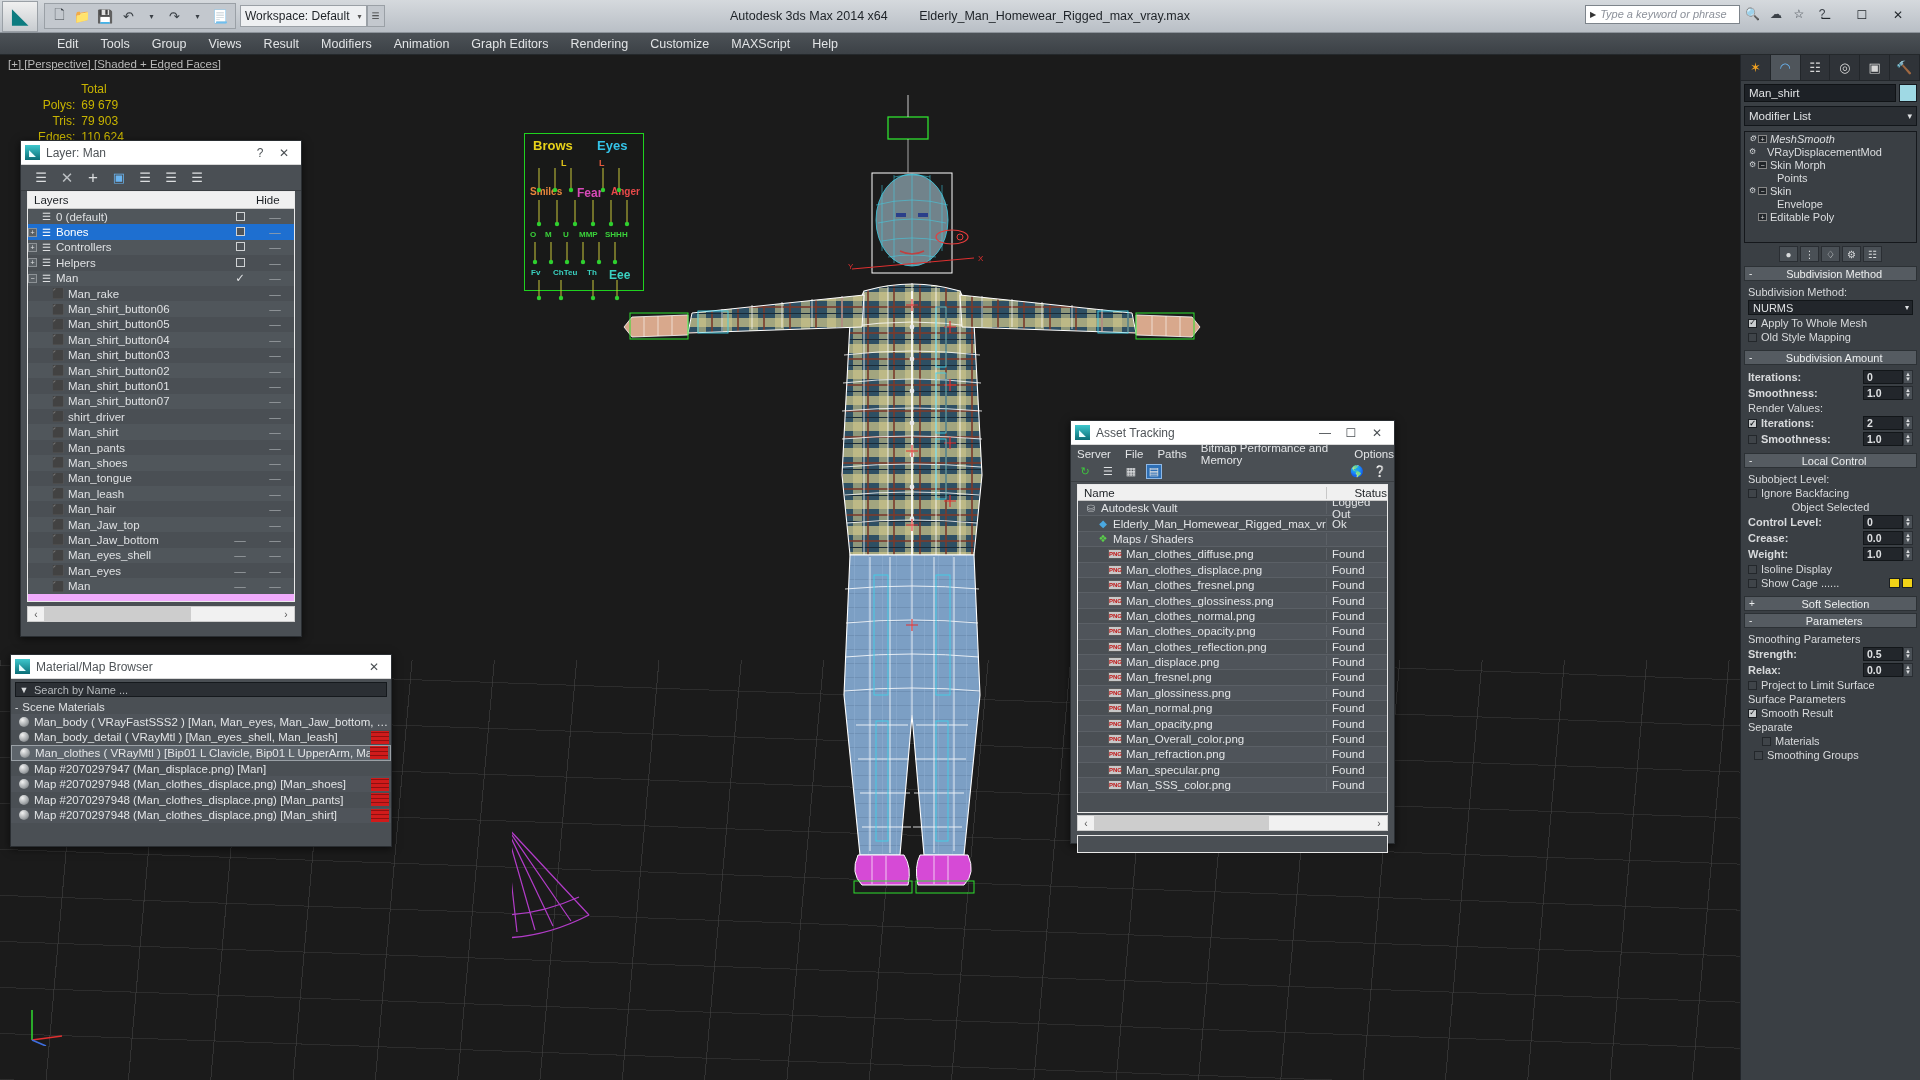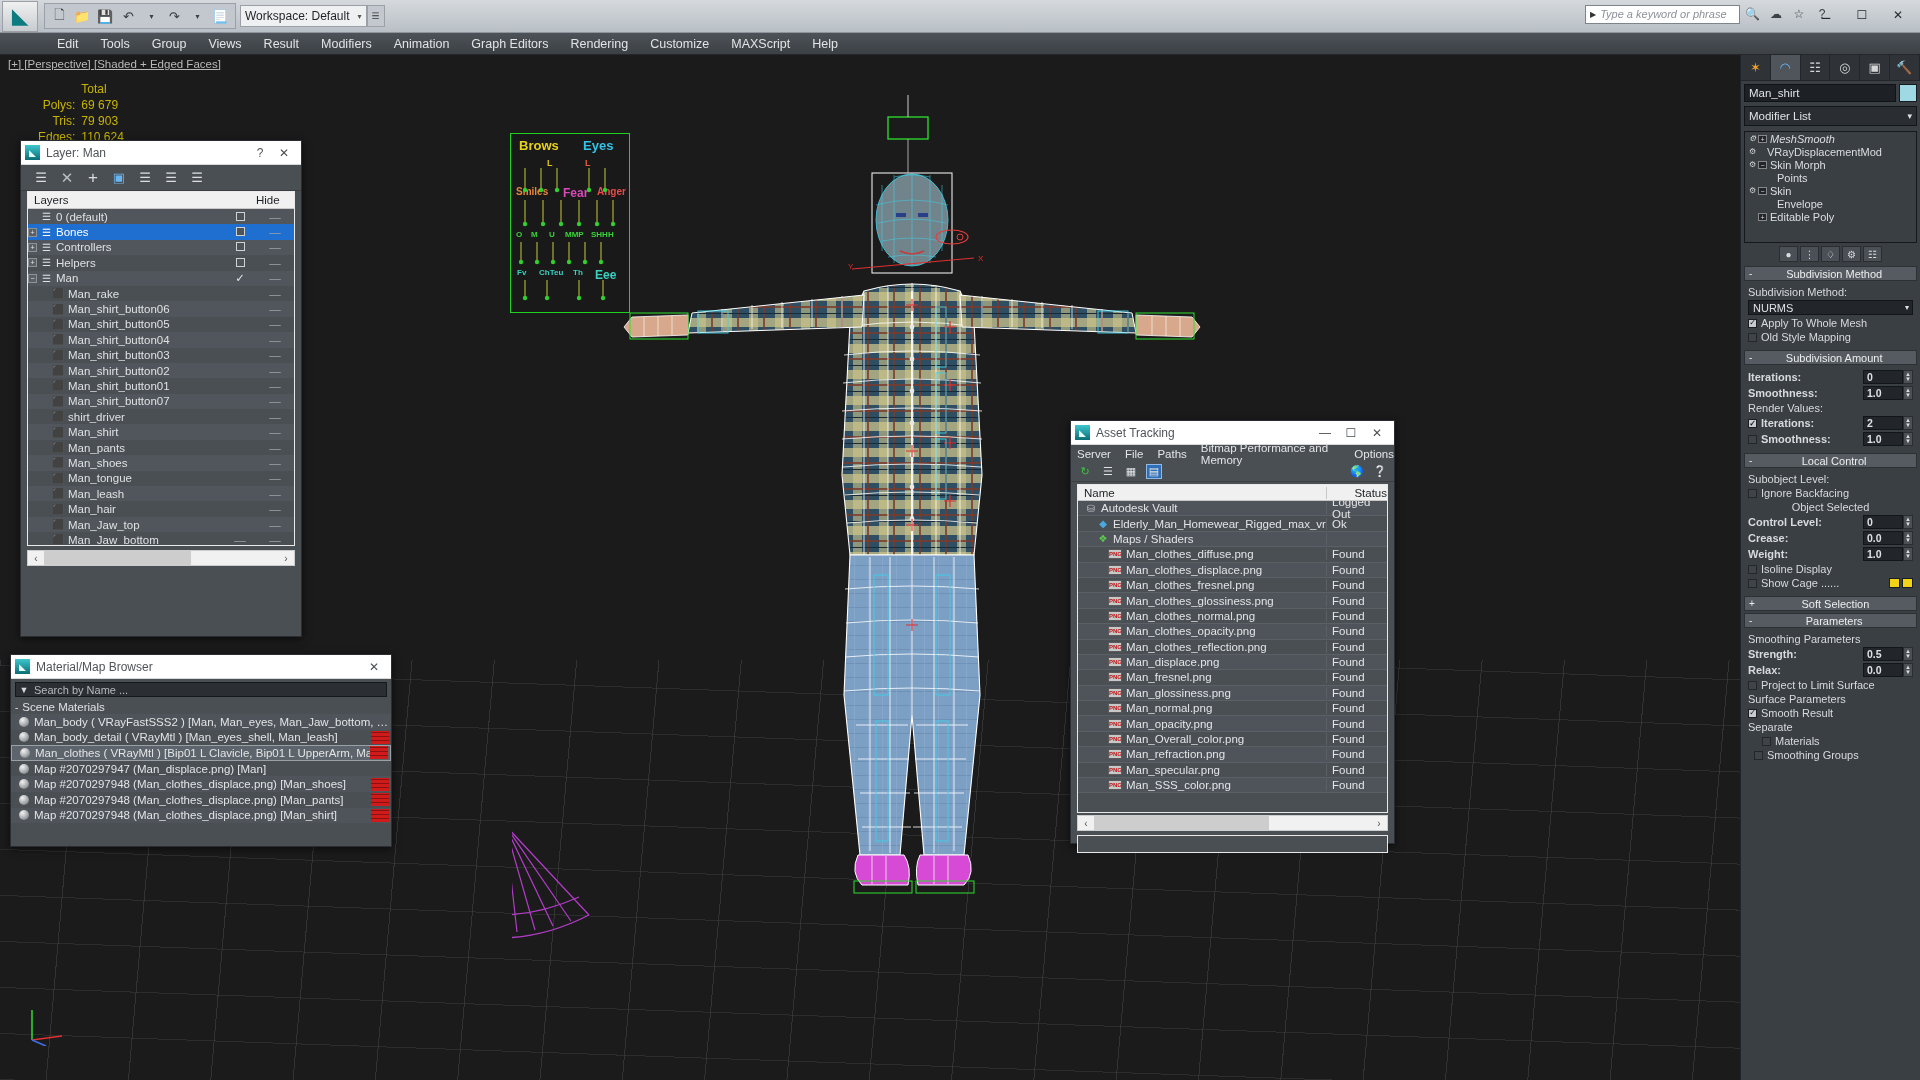--- a/index.html
+++ b/index.html
@@ -89,21 +89,21 @@
       repeating-linear-gradient(95deg, rgba(70,70,70,.55) 0 1px, transparent 1px 82px),
       repeating-linear-gradient(2deg, rgba(62,62,62,.5) 0 1px, transparent 1px 46px);
   }
   .axisgizmo { position:absolute; left:26px; bottom:34px; width:44px; height:44px; }
 
   
   .figure { position:absolute; left:512px; top:0px; width:760px; height:1010px; }
 
   
   .exprpanel {
-    position:absolute; left:510px; top:78px; width:120px; height:180px;
+    position:absolute; left:524px; top:78px; width:120px; height:158px;
     border:1.5px solid #1fd21f; background:rgba(10,16,10,0.18);
   }
   .exprpanel .t { position:absolute; font-weight:bold; font-size:11.5px; }
 
   
   .cmdpanel {
     position:absolute; right:0; top:55px; width:180px; height:1025px;
     background:#3a3f44; border-left:1px solid #21252a;
   }
   .cptabs { display:flex; height:26px; background:#2f3338; border-bottom:1px solid #22262a; }
@@ -177,21 +177,21 @@
   .dlg .tb .q { width:22px; text-align:center; color:#4f5458; font-size:12px; }
   .dlg .tb .wb { width:26px; text-align:center; color:#4a4f53; font-size:12px; }
 
   
   #layerDlg { left:20px; top:140px; width:282px; height:497px;
               background:#4a4f54; border:1px solid #2a2e32; }
   .lyr-toolbar { height:26px; background:#4a4f54; display:flex; align-items:center;
                  padding-left:12px; gap:10px; border-bottom:1px solid #3a3e42; }
   .lyr-toolbar .ti { width:16px; height:16px; display:flex; align-items:center;
                      justify-content:center; font-size:13px; color:#dcdee0; }
-  .lyr-grid { margin:0 6px; background:#4d7c0f; border:1px solid #e9e9e9; height:355px;
+  .lyr-grid { margin:0 6px; background:#f0abfc; border:1px solid #e9e9e9; height:411px;
               display:flex; flex-direction:column; }
   .lyr-head { display:flex; height:17px; background:#f0f0f0; color:#1c2024;
               font-size:11.5px; align-items:center; border-bottom:1px solid #c9c9c9; }
   .lyr-head .c1 { flex:1; padding-left:6px; }
   .lyr-head .c2 { width:32px; }
   .lyr-head .c3 { width:38px; }
   .lyr-rows { flex:1; overflow:hidden; }
   .lrow { display:flex; align-items:center; height:15.4px; font-size:11.5px; color:#dfe1e3; }
   .lrow:nth-child(odd) { background:#50565b; }
   .lrow:nth-child(even) { background:#4a4f54; }
@@ -281,20 +281,24 @@
       <div class="ic">↷</div>
       <div class="ic" style="font-size:8px">▾</div>
       <div class="ic">📃</div>
     </div>
     <div class="wsbox">
       <span>Workspace: Default</span>
       <span class="arr">▾</span>
     </div>
     <div class="wsdrop">☰</div>
 
+    <div class="apptitle">
+      <span>Autodesk 3ds Max  2014 x64</span>
+      <span>Elderly_Man_Homewear_Rigged_max_vray.max</span>
+    </div>
 
     <div class="searchwrap">
       <div class="searchbox">
         <span class="caret">▶</span>
         <span>Type a keyword or phrase</span>
       </div>
       <div class="tbic">🔍</div>
       <div class="tbic">☁</div>
       <div class="tbic">☆</div>
       <div class="tbic">?</div>

